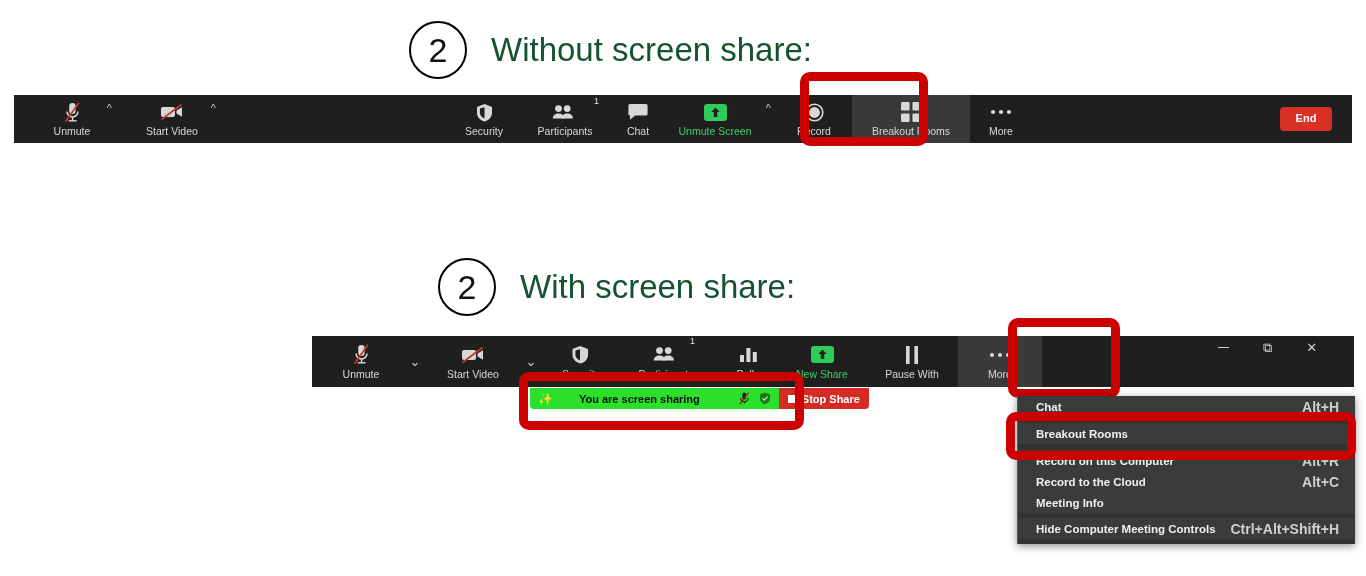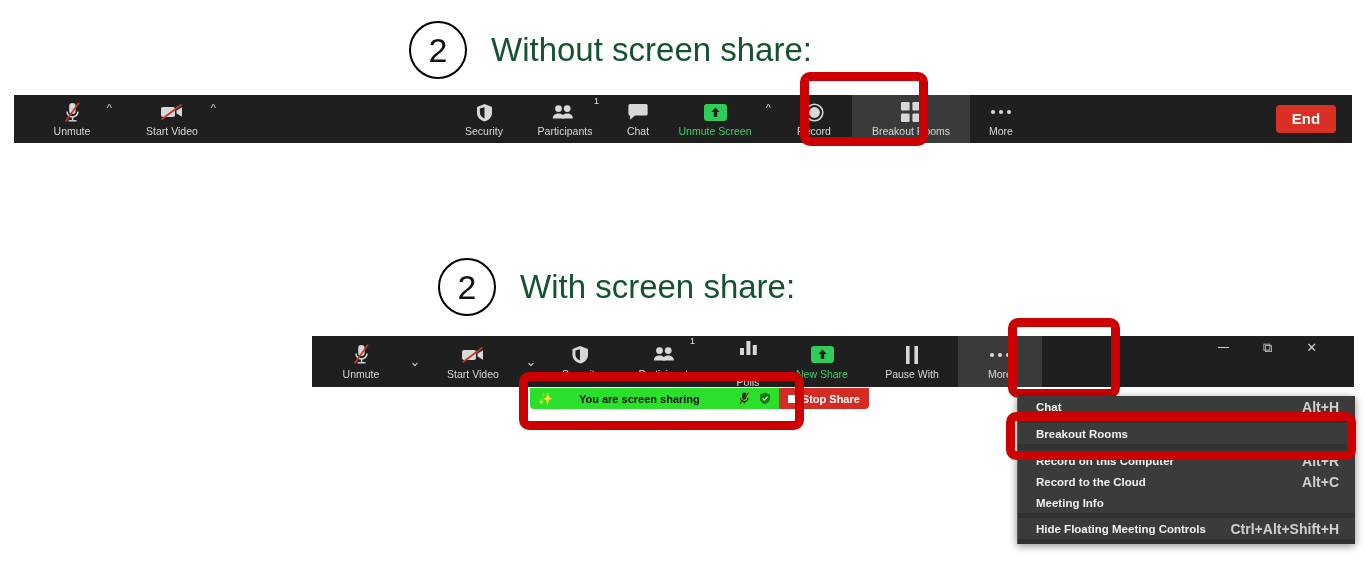--- a/index.html
+++ b/index.html
@@ -58,21 +58,21 @@
     color: #cfcfcf; font-size: 13px; line-height: 1;
     display: flex; align-items: center; height: 100%;
   }
 
   .badge-num {
     position: absolute; font-size: 9px; color: #e6e6e6;
   }
 
   
   .end-btn {
-    background: #d93025; color: #fff; font-size: 15px; font-weight: bold;
+    background: #d93025; color: #fff; font-size: 11px; font-weight: bold;
     border-radius: 4px; padding: 5px 16px; line-height: 1.2;
   }
 
   
   .redbox {
     position: absolute;
     border: 9px solid #cc0000;
     border-radius: 10px;
     pointer-events: none;
   }
@@ -302,21 +302,21 @@
           <circle cx="6.5" cy="4.6" r="3.4" fill="#d8d8d8"></circle>
           <circle cx="15.2" cy="4.6" r="3.4" fill="#d8d8d8"></circle>
           <path d="M0.8 14.6c0-3.3 2.6-5 5.7-5s5.7 1.7 5.7 5z" fill="#d8d8d8"></path>
           <path d="M9.6 14.6c0-3.3 2.6-5 5.6-5s5.7 1.7 5.7 5z" fill="#d8d8d8"></path>
         </svg>
       </div>
       <div class="badge-num" style="right:23px; top:0px;">1</div>
       <div class="lbl">Participants</div>
     </div>
 
-    <div class="bar-item" style="width:60px;justify-content:space-between;">
+    <div class="bar-item" style="width:60px;">
       <div class="glyph">
         <svg width="19" height="17" viewBox="0 0 19 17">
           <rect x="1" y="9" width="4" height="7" fill="#d8d8d8"></rect>
           <rect x="7.4" y="2" width="4" height="14" fill="#d8d8d8"></rect>
           <rect x="13.8" y="6" width="4" height="10" fill="#d8d8d8"></rect>
         </svg>
       </div>
       <div class="lbl">Polls</div>
     </div>
 
@@ -415,21 +415,21 @@
     </div>
 
     <div class="menu-row">
       <span>Meeting Info</span>
       <span class="acc"></span>
     </div>
 
     <div class="menu-sep thin"></div>
 
     <div class="menu-row">
-      <span>Hide Floating Meeting Controls</span>
+      <span>Hide Computer Meeting Controls</span>
       <span class="acc">Ctrl+Alt+Shift+H</span>
     </div>
 
     <div class="menu-sep thin"></div>
   </div>
 
   <div class="redbox" style="left:1006px; top:412px; width:350px; height:48px;"></div>
 
 </div>
 

